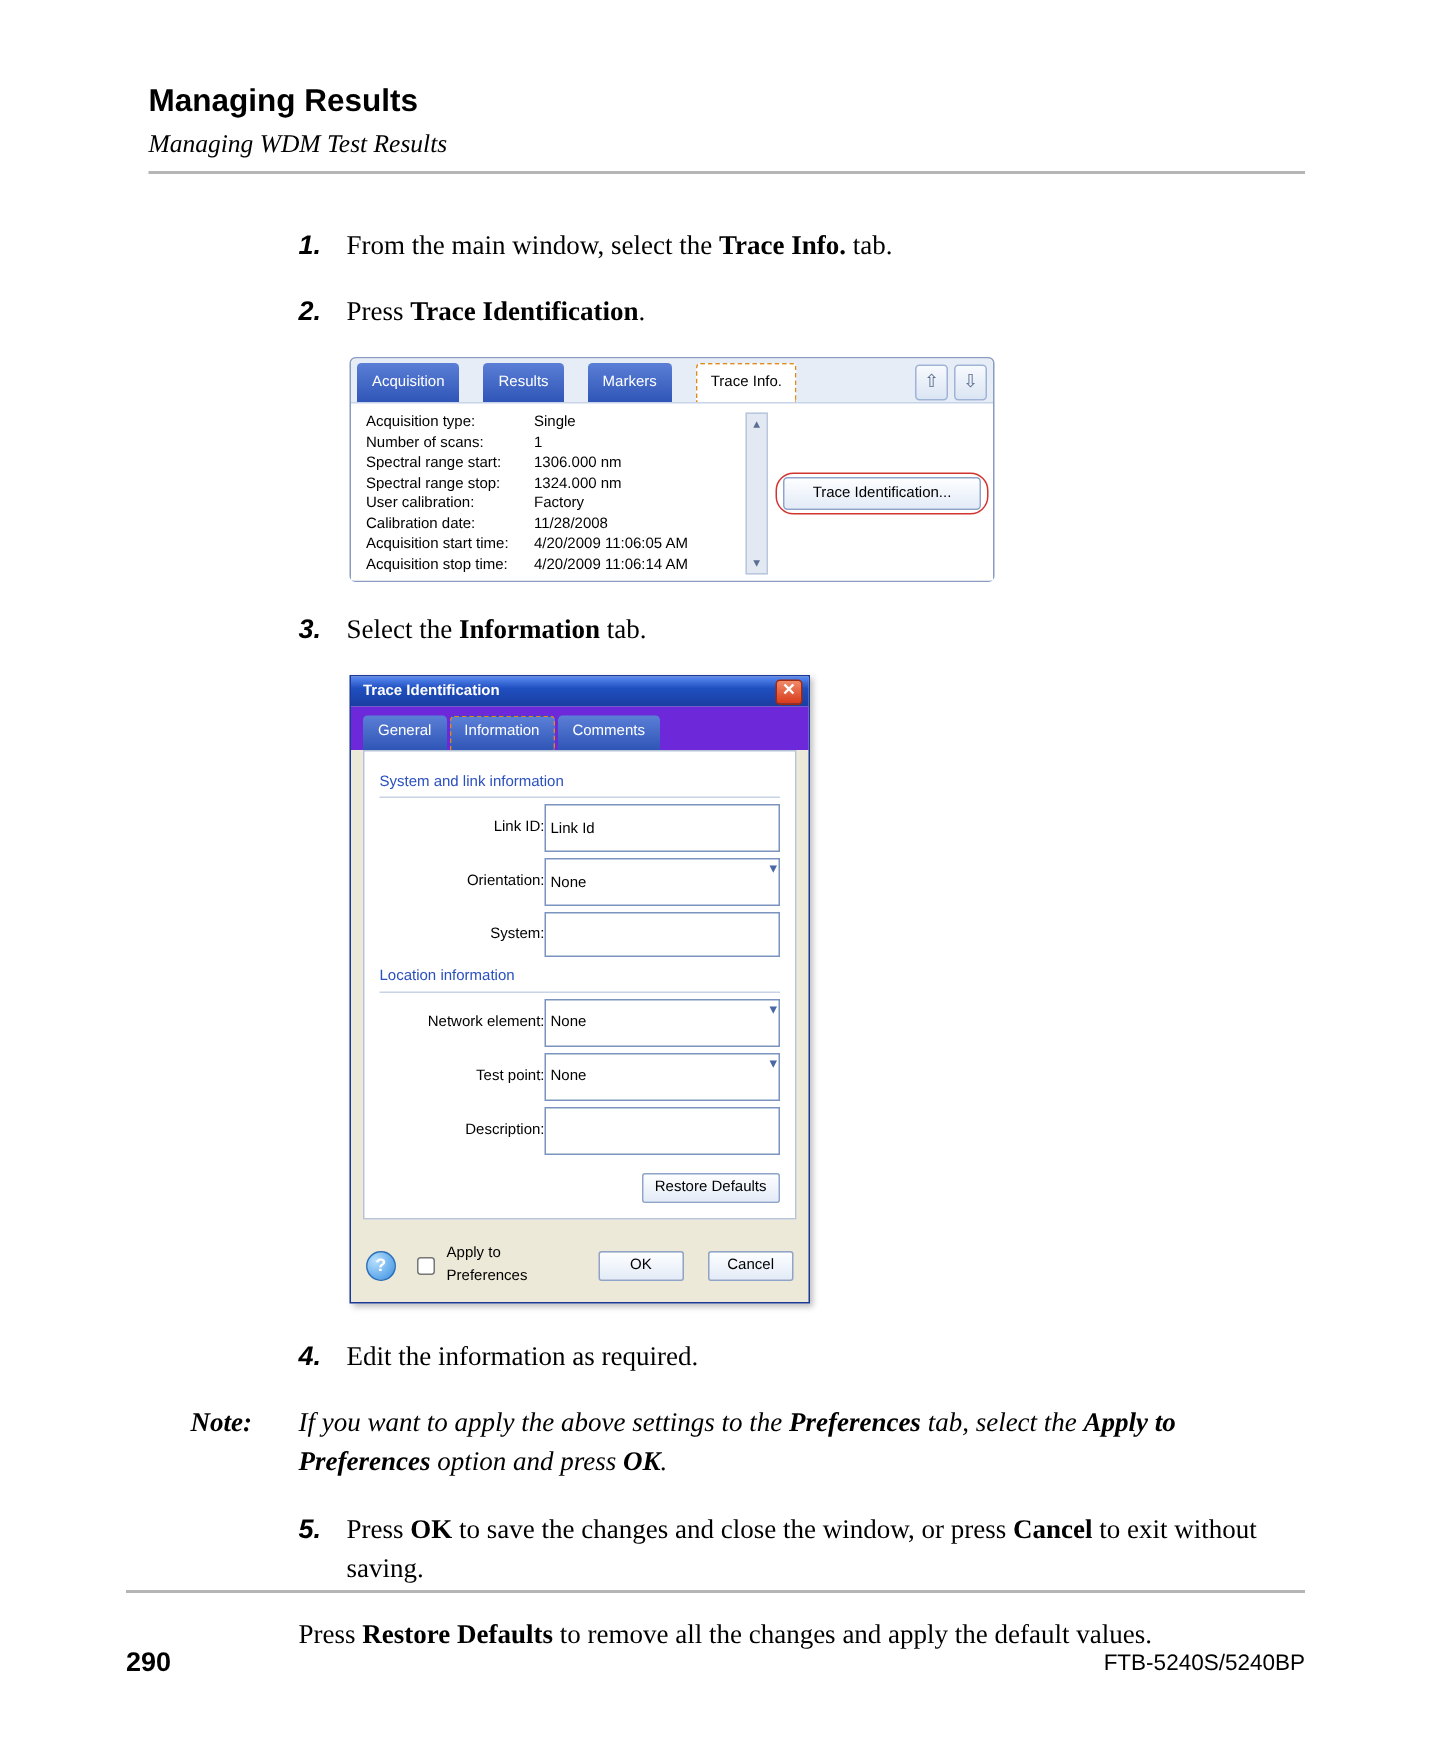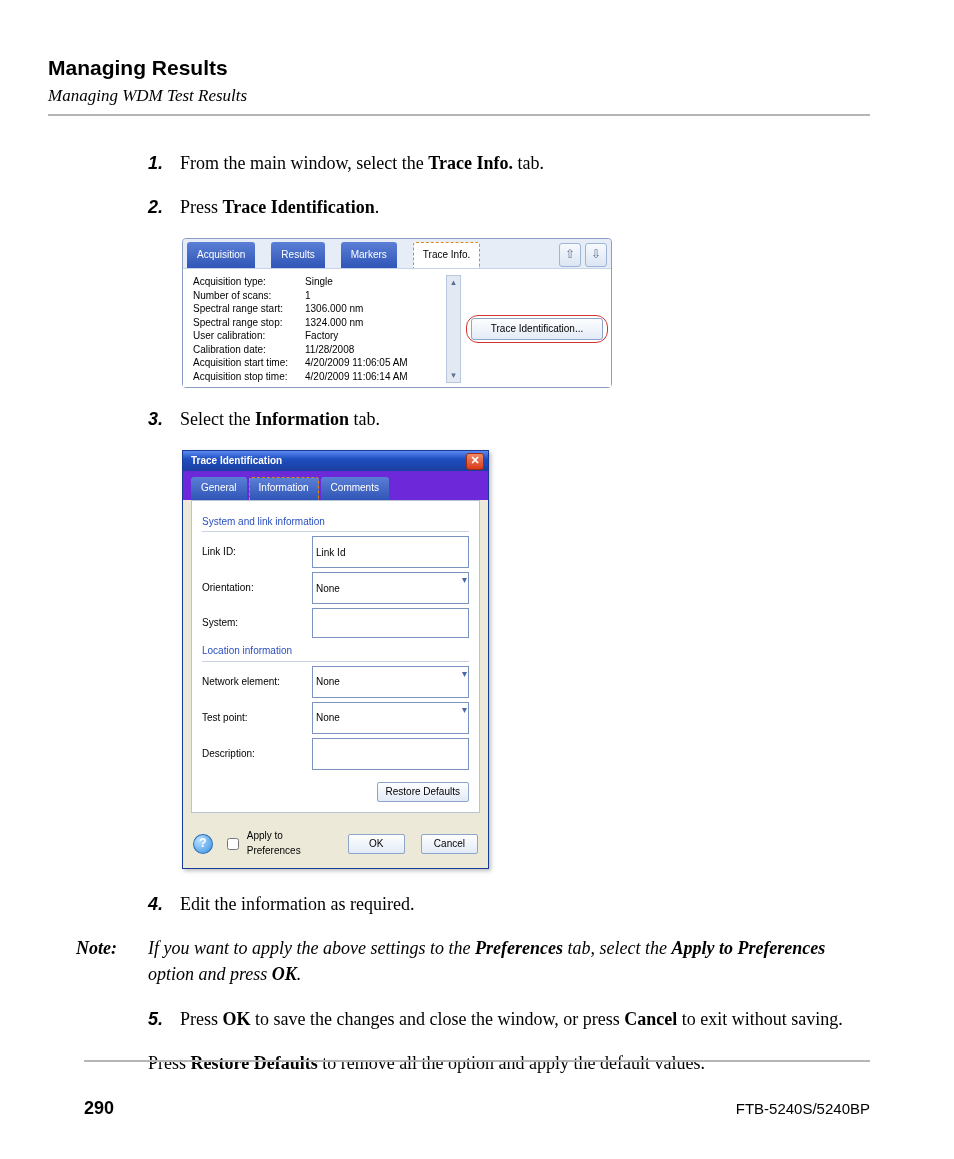--- a/index.html
+++ b/index.html
@@ -15,21 +15,21 @@
   body{
     width:954px;
     min-height:1159px;
     background:#fff;
     font-family:Georgia, "Times New Roman", serif;
     color:#000;
     position:relative;
     box-sizing:border-box;
   }
   .page{
-    padding:56px 84px 0 48px;
+    padding:56px 84px 0 99px;
     box-sizing:border-box;
   }
   .hdr-title{
     font-family:Arial, Helvetica, sans-serif;
     font-weight:700;
     font-size:21px;
     margin:0 0 6px 0;
   }
   .hdr-sub{
     font-style:italic;
@@ -180,21 +180,21 @@
   .ss2-panel{
     margin:0 8px 8px 8px;
     background:#fff;
     border:1px solid #b7c3d7;
     padding:8px 10px 10px 10px;
   }
   .grp-label{
     color:#2a4fbf;font-size:10px;margin:6px 0 4px 0;border-bottom:1px solid #c8d3e6;padding-bottom:2px;
   }
   .frow{display:flex;align-items:center;margin:4px 0;}
-  .frow .lbl{width:110px;font-size:10px;}
+  .frow .lbl{width:110px;font-size:10px;text-align:right;}
   .frow input,.frow select,.frow textarea{
     flex:1;font-size:10px;font-family:Tahoma,Arial,sans-serif;
     border:1px solid #7a93bf;background:#fff;color:#000;
     height:32px;box-sizing:border-box;padding:1px 3px;
   }
   .selwrap{position:relative;flex:1;display:flex;}
   .selwrap::after{
     content:"▾";position:absolute;right:2px;top:1px;color:#4a67a8;font-size:10px;pointer-events:none;
   }
   .frow textarea{height:30px;resize:none;}
@@ -406,21 +406,21 @@
     <ol class="steps">
       <li>
         <div class="num">5.</div>
         <div class="txt">
           <span>Press </span><span class="b">OK</span><span> to save the changes and close the window, or press </span><span class="b">Cancel</span><span> to exit without saving.</span>
         </div>
       </li>
     </ol>
 
     <div class="para" style="margin-left:0;">
-      <span>Press </span><span class="b">Restore Defaults</span><span> to remove all the option and apply the default values.</span>
+      <span>Press </span><span class="b">Restore Defaults</span><span> to remove all the changes and apply the default values.</span>
     </div>
 
   </div>
 </div>
 
 <div class="footer">
   <div class="rule"></div>
   <div class="row">
     <div class="pg">290</div>
     <div class="model">FTB-5240S/5240BP</div>

